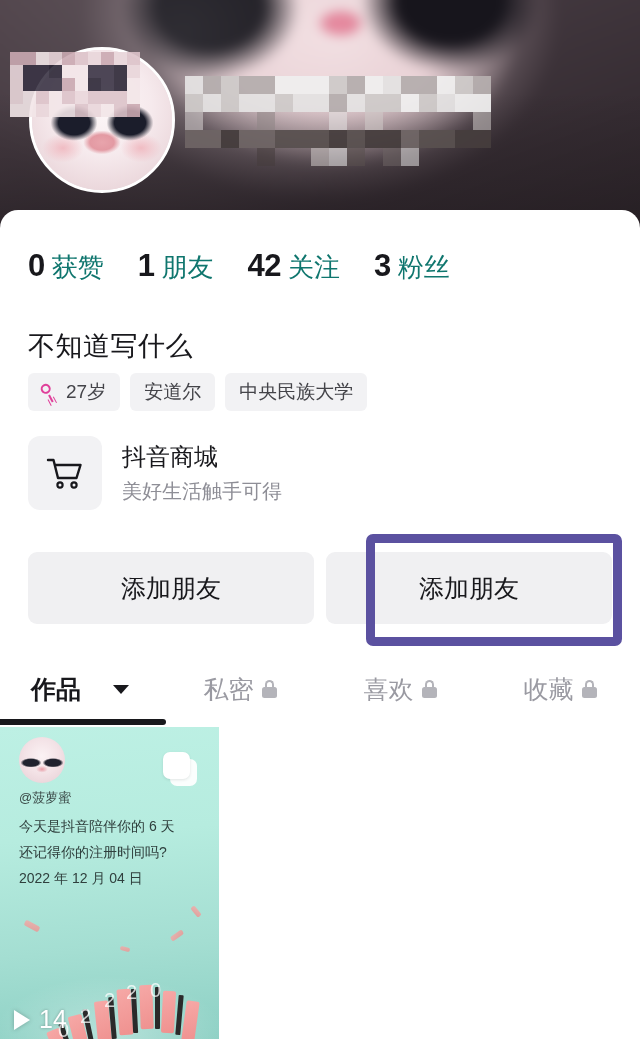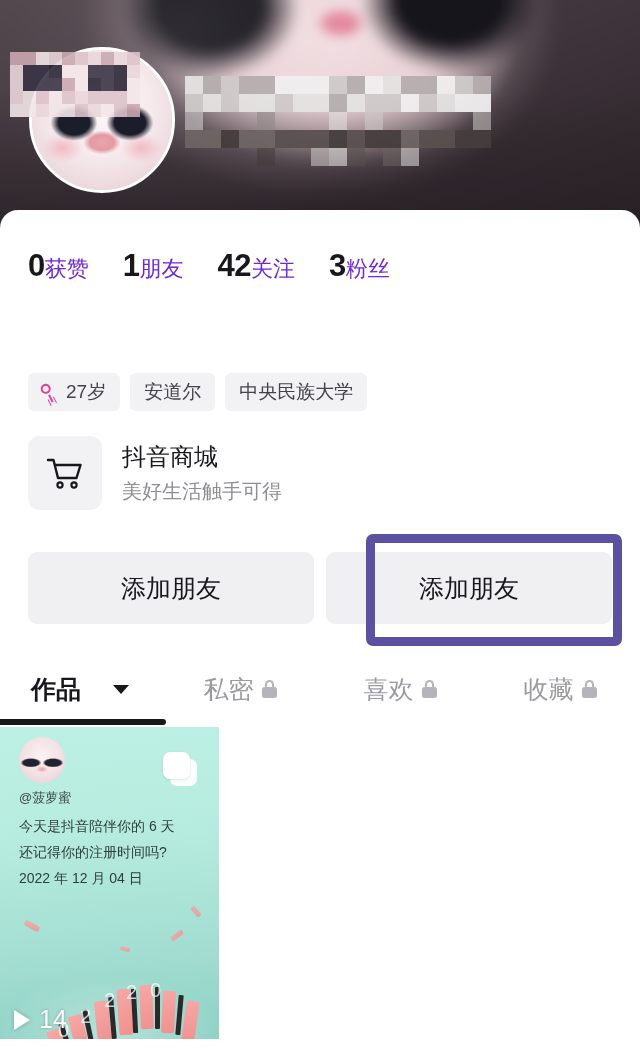--- a/index.html
+++ b/index.html
@@ -120,23 +120,23 @@
   }
   .stat { display: flex; align-items: baseline; margin-right: 34px; }
   .stat:last-child { margin-right: 0; }
   .stat-num {
     font-size: 31px;
     font-weight: 700;
     color: #18181c;
     letter-spacing: -0.5px;
   }
   .stat-label {
-    font-size: 22px;
-    color: #6d28d9;
-    margin-left: 0;
+    font-size: 26px;
+    color: #0f766e;
+    margin-left: 7px;
     font-weight: 400;
   }
 
   
   .signature {
     position: absolute;
     left: 28px; top: 118px;
     font-size: 27px;
     color: #18181c;
     letter-spacing: 0.5px;
@@ -564,20 +564,21 @@
     <div class="stat">
       <span class="stat-num">42</span>
       <span class="stat-label">关注</span>
     </div>
     <div class="stat">
       <span class="stat-num">3</span>
       <span class="stat-label">粉丝</span>
     </div>
   </div>
 
+  <div class="signature">不知道写什么</div>
 
   <div class="tags">
     <div class="tag">
       <span class="venus-icon"></span>
       <span>27岁</span>
     </div>
     <div class="tag">
       <span>安道尔</span>
     </div>
     <div class="tag">

